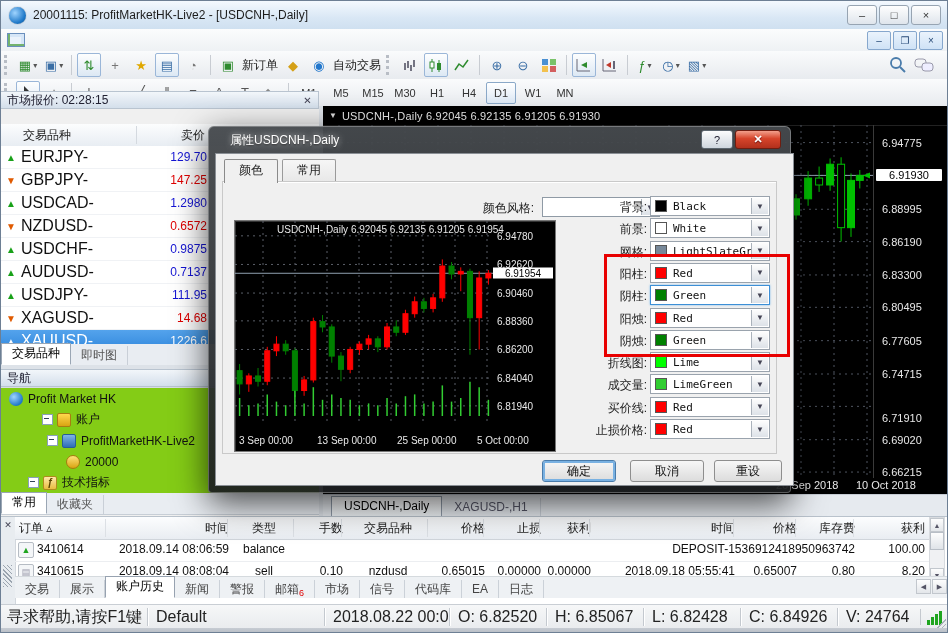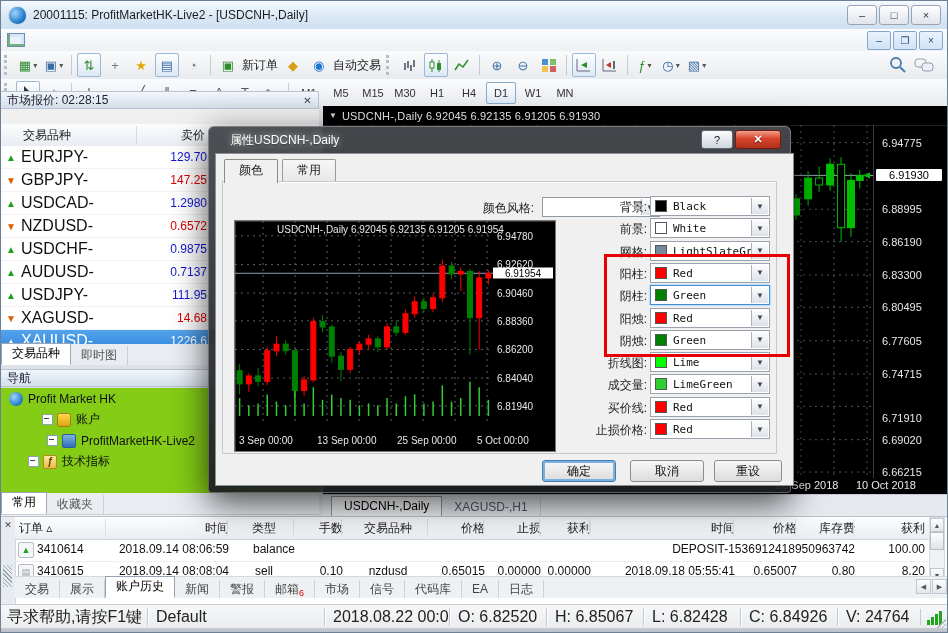--- a/index.html
+++ b/index.html
@@ -442,20 +442,24 @@
       <div class="trow" style="padding-left: 41px;">
         <span class="texp"></span>
         <span class="nicon accounts"></span>
         <span>账户</span>
       </div>
       <div class="trow" style="padding-left: 46px;">
         <span class="texp"></span>
         <span class="nicon server"></span>
         <span>ProfitMarketHK-Live2</span>
       </div>
+      <div class="trow" style="padding-left: 65px;">
+        <span class="nicon account"></span>
+        <span>20000</span>
+      </div>
       <div class="trow" style="padding-left: 27px;">
         <span class="texp"></span>
         <span class="nicon indicators">ƒ</span>
         <span>技术指标</span>
       </div>
     </div>
   <div id="nav-tabs" class="abs ltabs">
       <div class="ltab active">常用</div>
       <div class="ltab">收藏夹</div>
     </div>
@@ -571,21 +575,21 @@
         <div class="thc" style="left: 844px; width: 66px; text-align: right;">获利</div>
         <div class="tvline" style="left: 838px;"></div>
       </div>
     <div id="term-rows">
         <div class="trrow" style="top: 0px;">
           <div class="rowico">
             <span style="color:#1fa51f">▲</span>
           </div>
           <div class="trc" style="left: 22px; width: 70px; text-align: left;">3410614</div>
           <div class="trc" style="left: 96px; width: 118px; text-align: right;">2018.09.14 08:06:59</div>
-          <div class="trc" style="left: 218px; width: 62px; text-align: right;">balance</div>
+          <div class="trc" style="left: 218px; width: 62px; text-align: center;">balance</div>
           <div class="trc" style="left: 844px; width: 66px; text-align: right;">100.00</div>
           <div class="trc" style="left: 560px; width: 280px; text-align: right;">DEPOSIT-1536912418950963742</div>
         </div>
         <div class="trrow" style="top: 22px;">
           <div class="rowico">
             <span style="color:#99a">▤</span>
           </div>
           <div class="trc" style="left: 22px; width: 70px; text-align: left;">3410615</div>
           <div class="trc" style="left: 96px; width: 118px; text-align: right;">2018.09.14 08:08:04</div>
           <div class="trc" style="left: 218px; width: 62px; text-align: center;">sell</div>

